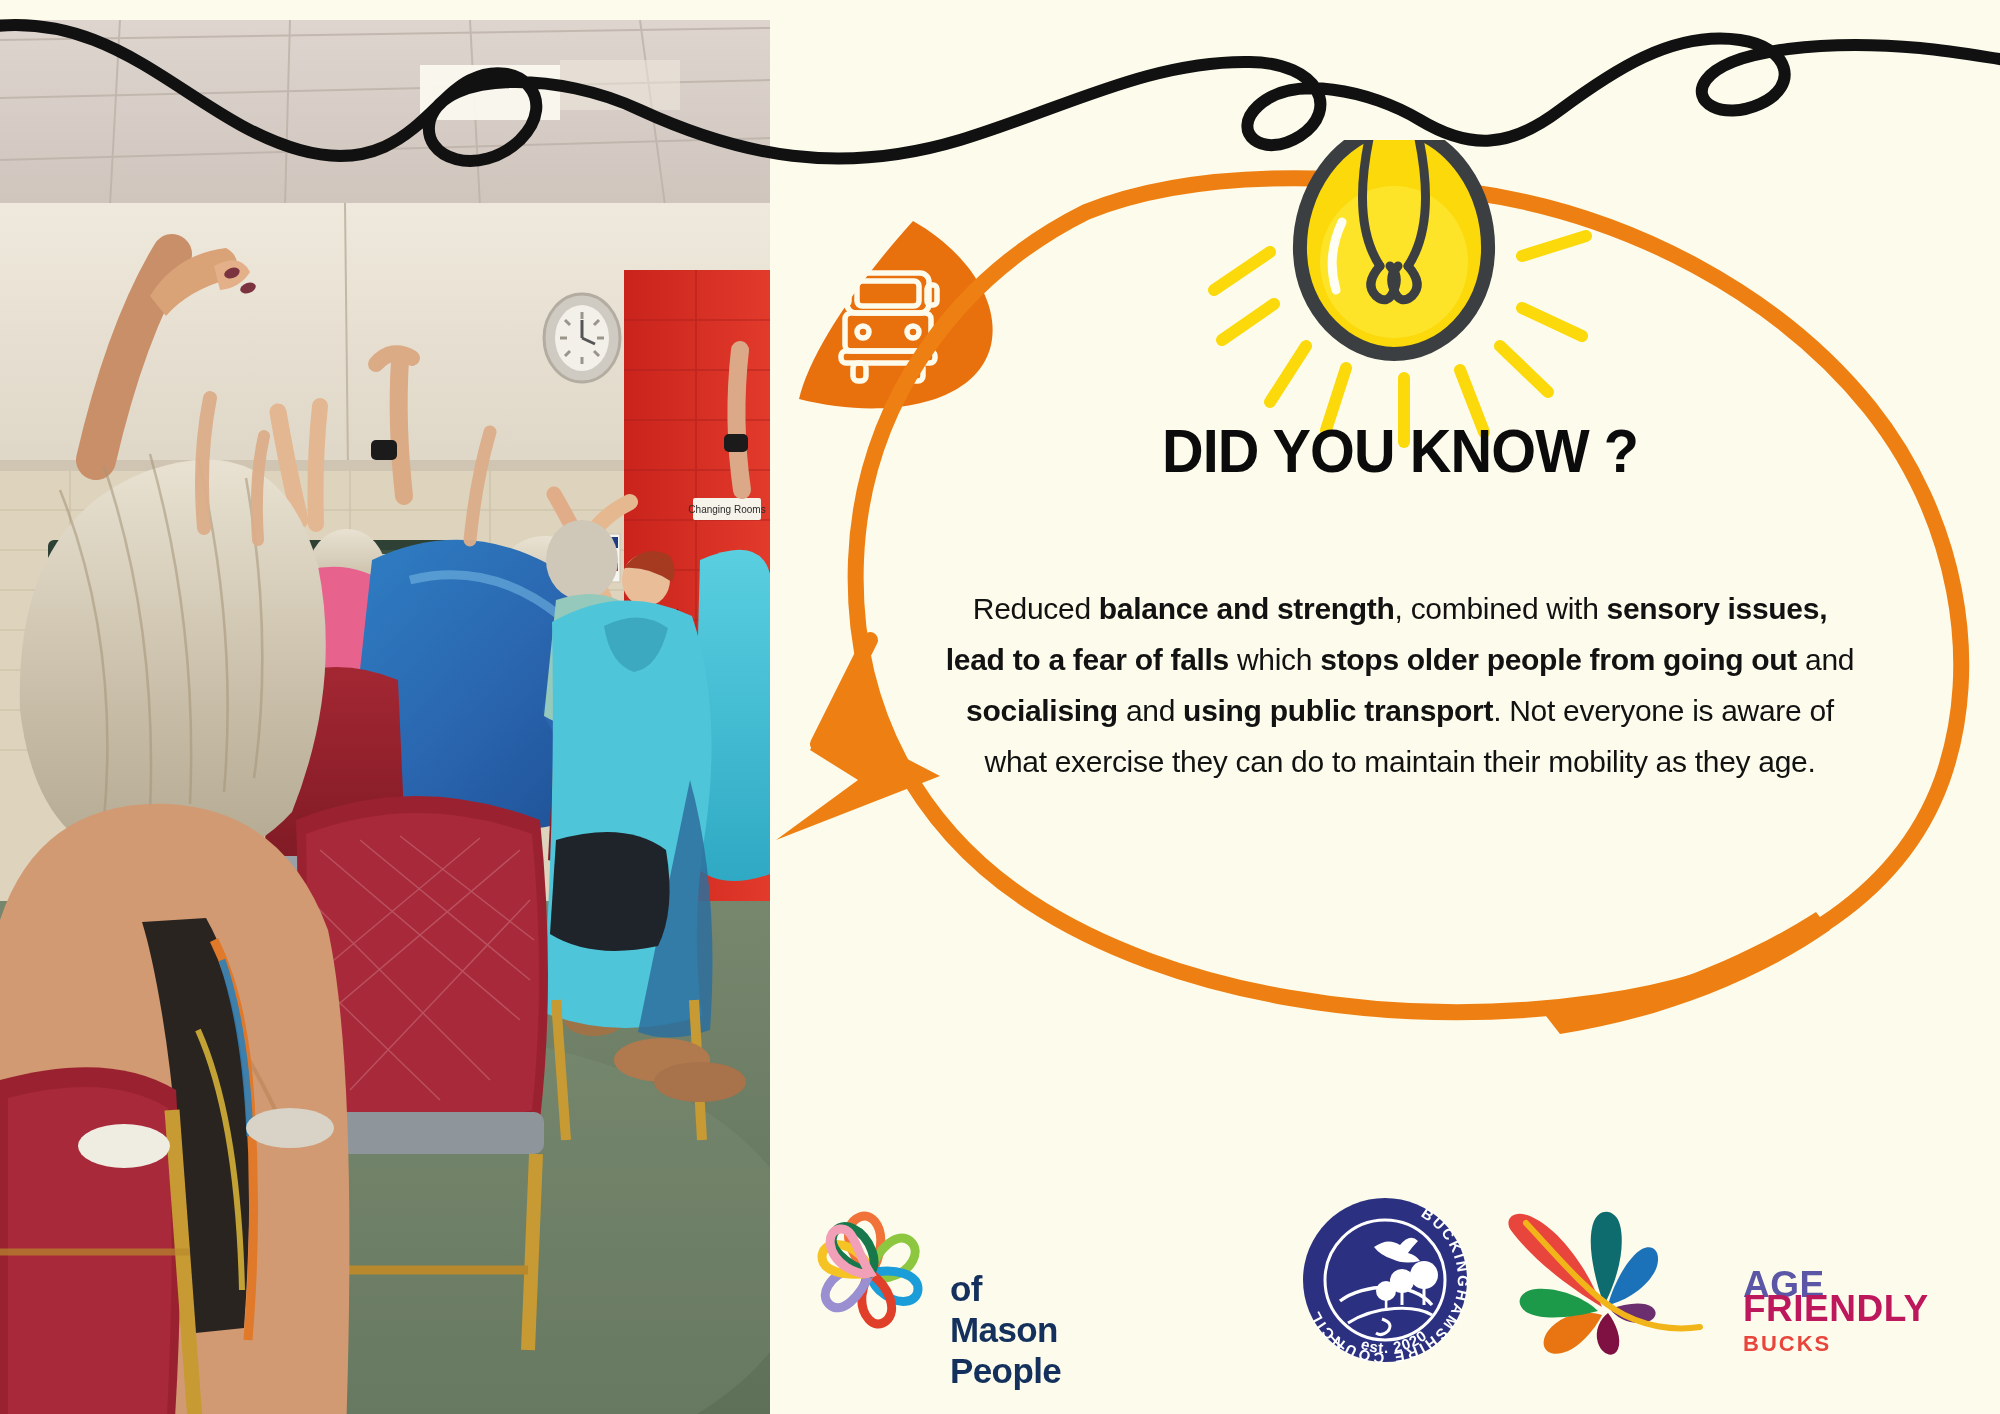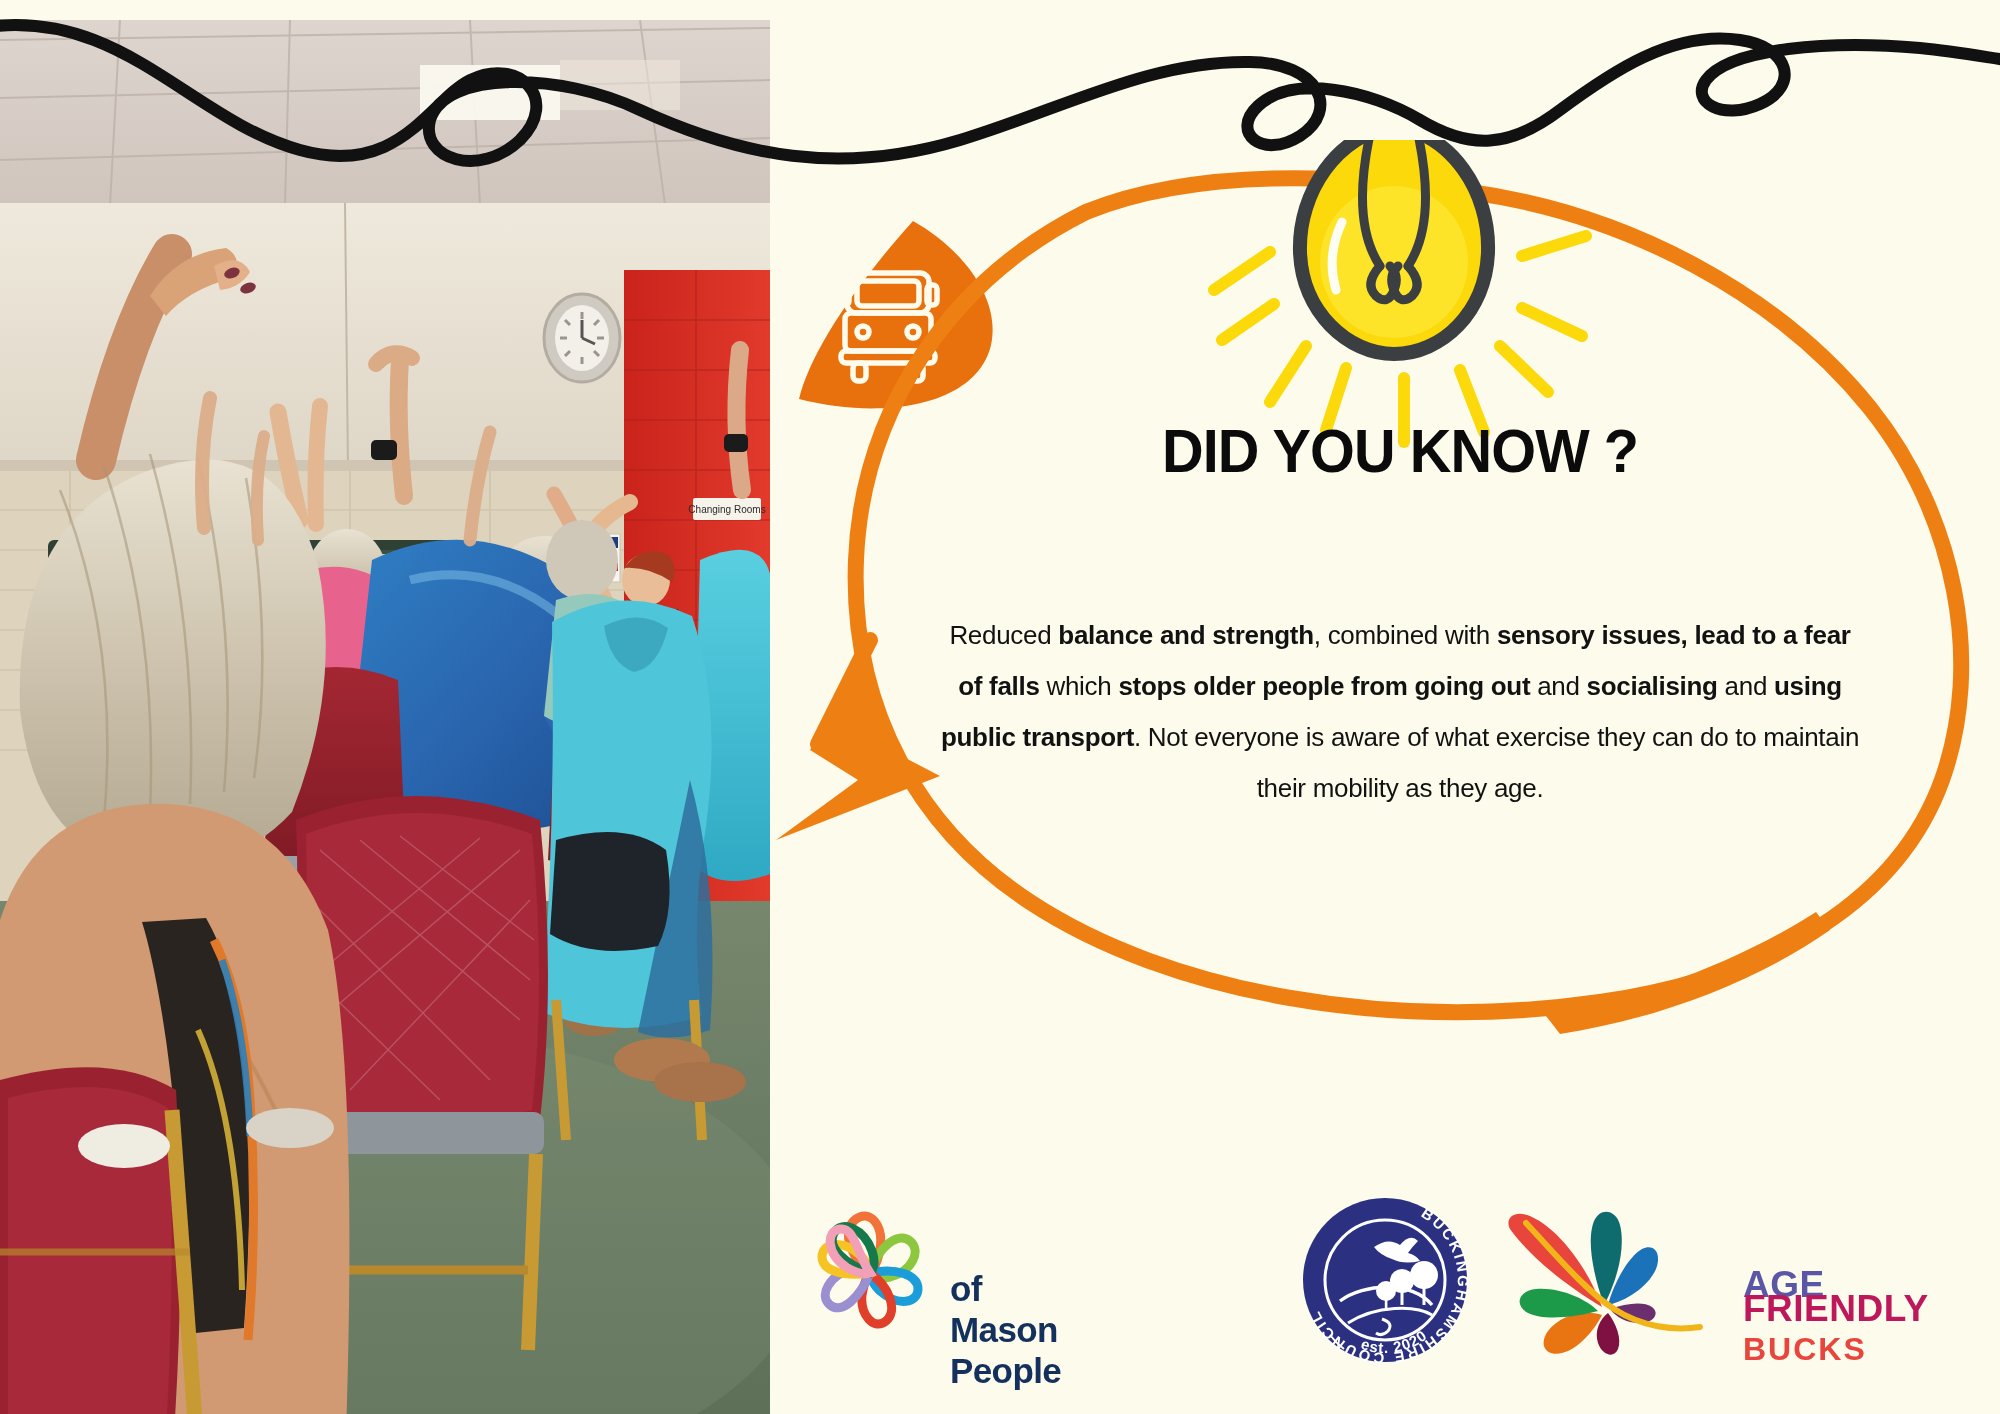--- a/index.html
+++ b/index.html
@@ -35,26 +35,25 @@
     letter-spacing:-1px;
     color:#0B0B0B;
     transform:scaleX(0.93);
     transform-origin:center;
     white-space:nowrap;
   }
 
   .body-text{
     position:absolute;left:940px;top:583px;width:920px;
     text-align:center;
-    font-size:26px;
+    font-size:30px;
     line-height:51px;
     color:#121212;
     font-family:"Liberation Sans", sans-serif;
     letter-spacing:-0.3px;
-    margin-top:27px;
   }
   .body-text b{font-weight:bold;}
 
   
   .logos{position:absolute;left:790px;top:1185px;width:1190px;height:190px;}
   .logo{position:absolute;top:0;}
   .logo-idop{left:10px;top:18px;}
   .logo-bucks{left:500px;top:0px;}
   .logo-afb{left:700px;top:10px;}
 
@@ -65,21 +64,21 @@
     letter-spacing:-0.6px;
     white-space:pre-line;
   }
   .afb-l1,.afb-l2,.afb-l3{
     position:absolute;left:253px;
     font-family:"Liberation Sans", sans-serif;font-weight:bold;
     letter-spacing:0.5px;
   }
   .afb-l1{top:69px;font-size:37px;color:#5B57A6;}
   .afb-l2{top:93px;font-size:37px;color:#be185d;}
-  .afb-l3{top:136px;font-size:32px;color:#E8453C;letter-spacing:2px;}
+  .afb-l3{top:136px;font-size:22px;color:#E8453C;letter-spacing:2px;}
 </style>
 </head>
 <body>
 
 <div class="canvas">
 
   <div class="photo">
     <svg viewBox="0 0 770 1414" preserveAspectRatio="none">
       <defs>
         <linearGradient id="ceil" x1="0" y1="0" x2="0" y2="1">

